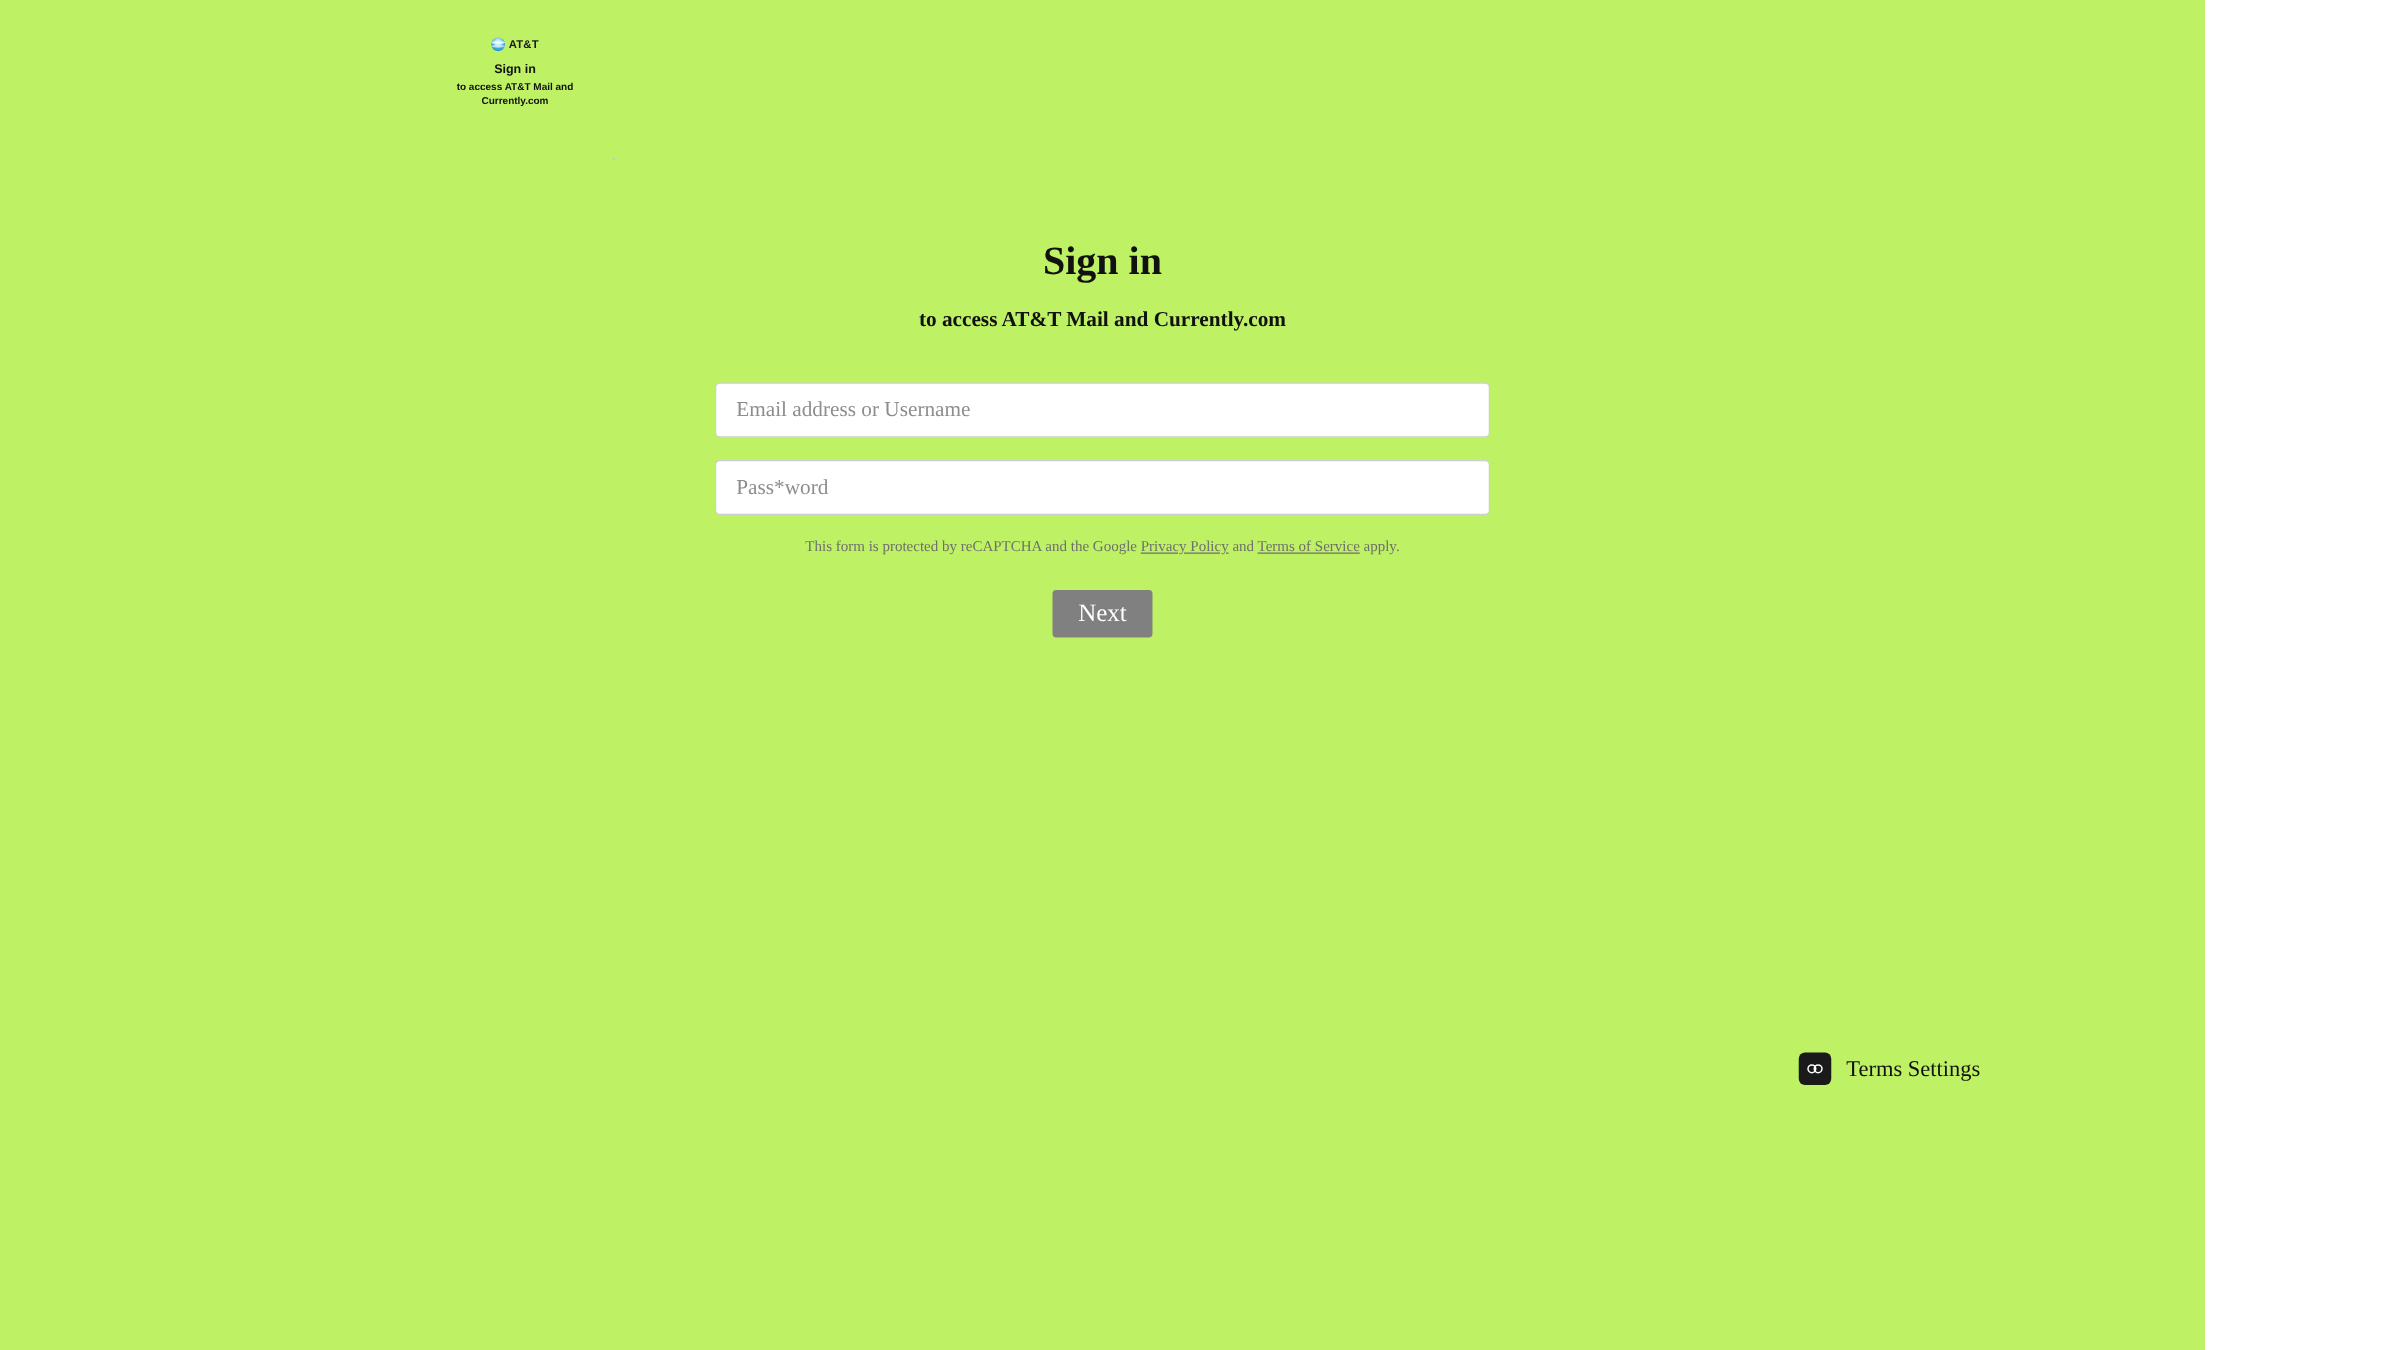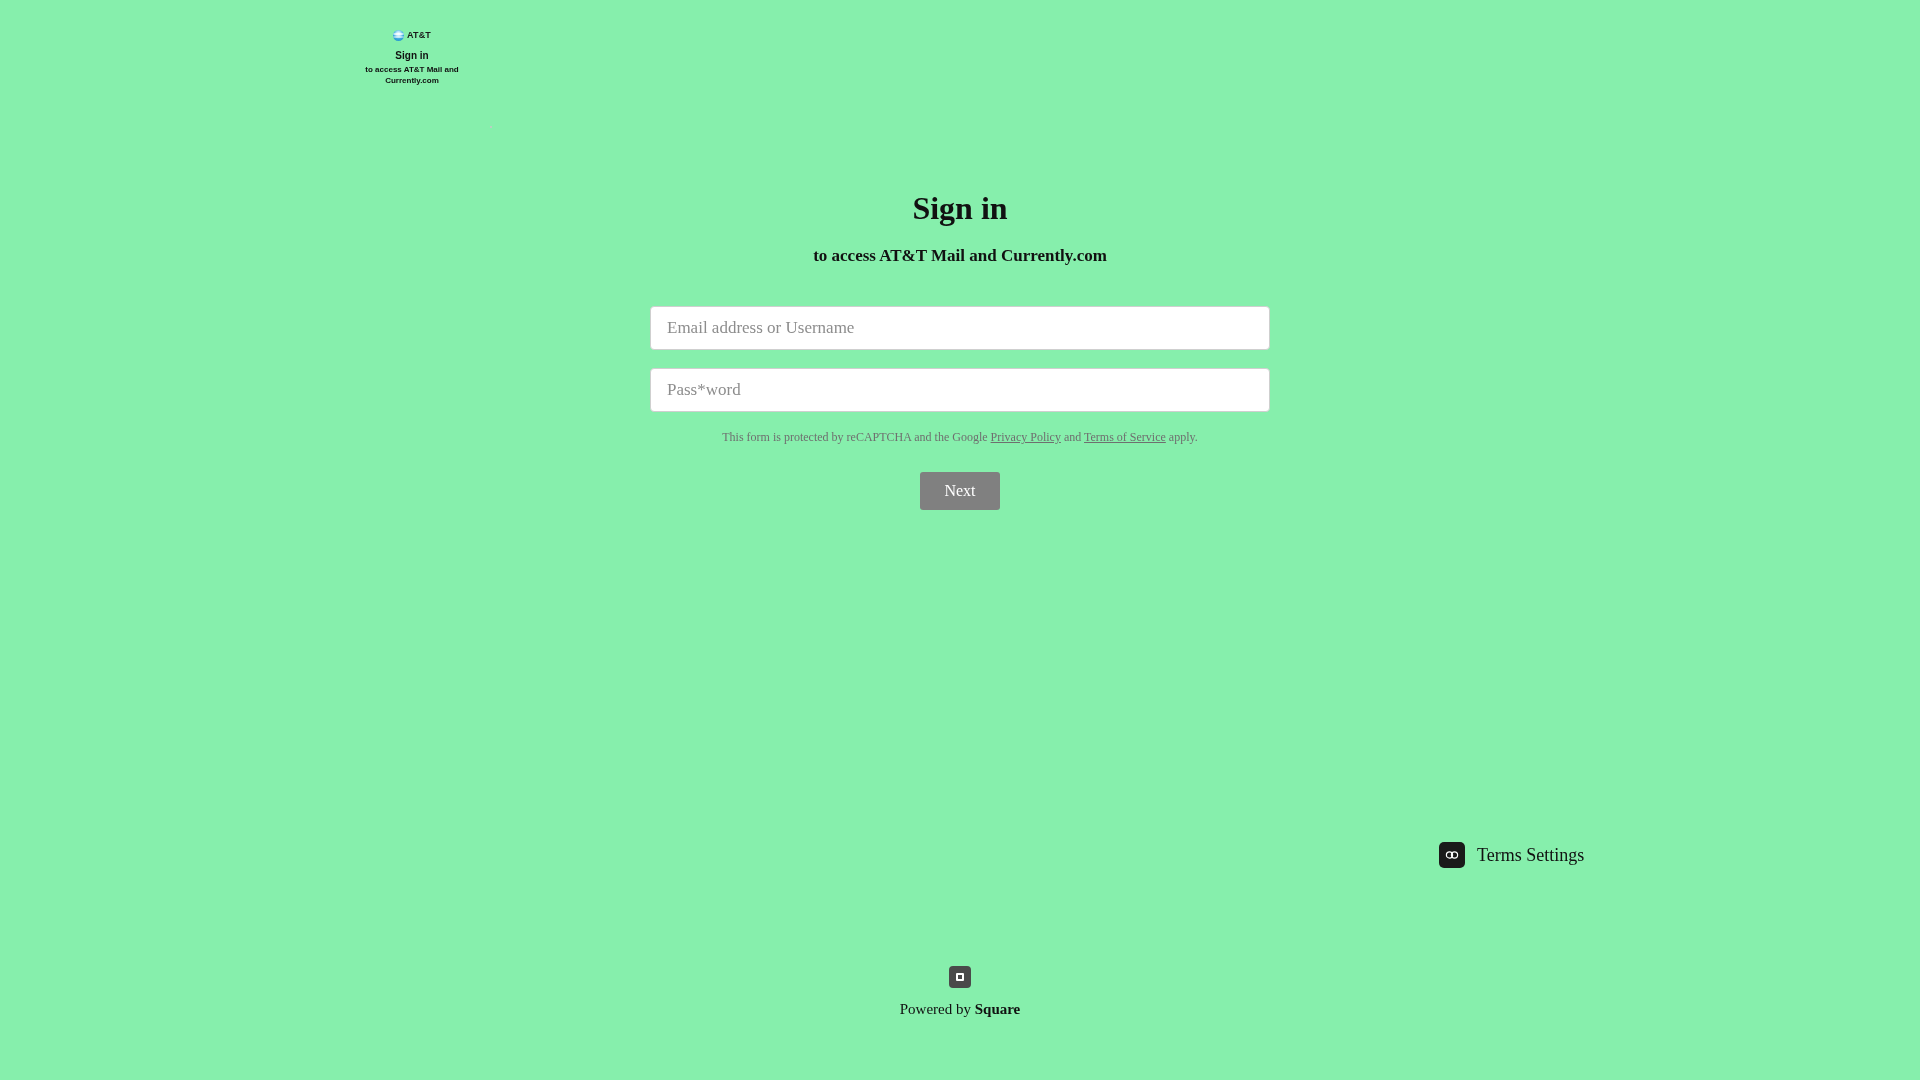--- a/index.html
+++ b/index.html
@@ -8,23 +8,23 @@
     padding: 0;
     width: 1920px;
     height: 1080px;
     background: #ffffff;
     font-family: "Liberation Serif", serif;
     overflow: hidden;
   }
 
   .page {
     position: relative;
-    width: 1920px;
+    width: 1764px;
     height: 1080px;
-    background: #86efac;
+    background: #bef264;
   }
 
   
   .mini-header {
     position: absolute;
     left: 352px;
     top: 28px;
     width: 120px;
     text-align: center;
   }
@@ -168,21 +168,21 @@
   .next-btn {
     display: inline-block;
     width: 80px;
     height: 38px;
     line-height: 38px;
     background: #808080;
     color: #ffffff;
     border: 0;
     border-radius: 3px;
     font-family: "Liberation Serif", serif;
-    font-size: 16px;
+    font-size: 20px;
     text-align: center;
     cursor: pointer;
     padding: 0;
   }
 
   
   .cookie-settings {
     position: absolute;
     left: 1439px;
     top: 842px;
@@ -282,23 +282,14 @@
   <div class="cookie-settings">
     <span class="cookie-badge">
       <svg width="16" height="16" viewBox="0 0 16 16" aria-hidden="true">
         <circle cx="5.5" cy="8" r="3.1" fill="none" stroke="#ffffff" stroke-width="1.2"></circle>
         <circle cx="10.5" cy="8" r="3.1" fill="none" stroke="#ffffff" stroke-width="1.2"></circle>
       </svg>
     </span>
     <span class="cookie-label">Terms Settings</span>
   </div>
 
-  <div class="footer">
-    <span class="sq-logo">
-      <span class="sq-inner"></span>
-    </span>
-    <div class="powered">
-      <span>Powered by</span>
-      <b>Square</b>
-    </div>
-  </div>
 
 </div>
 
 </body></html>

